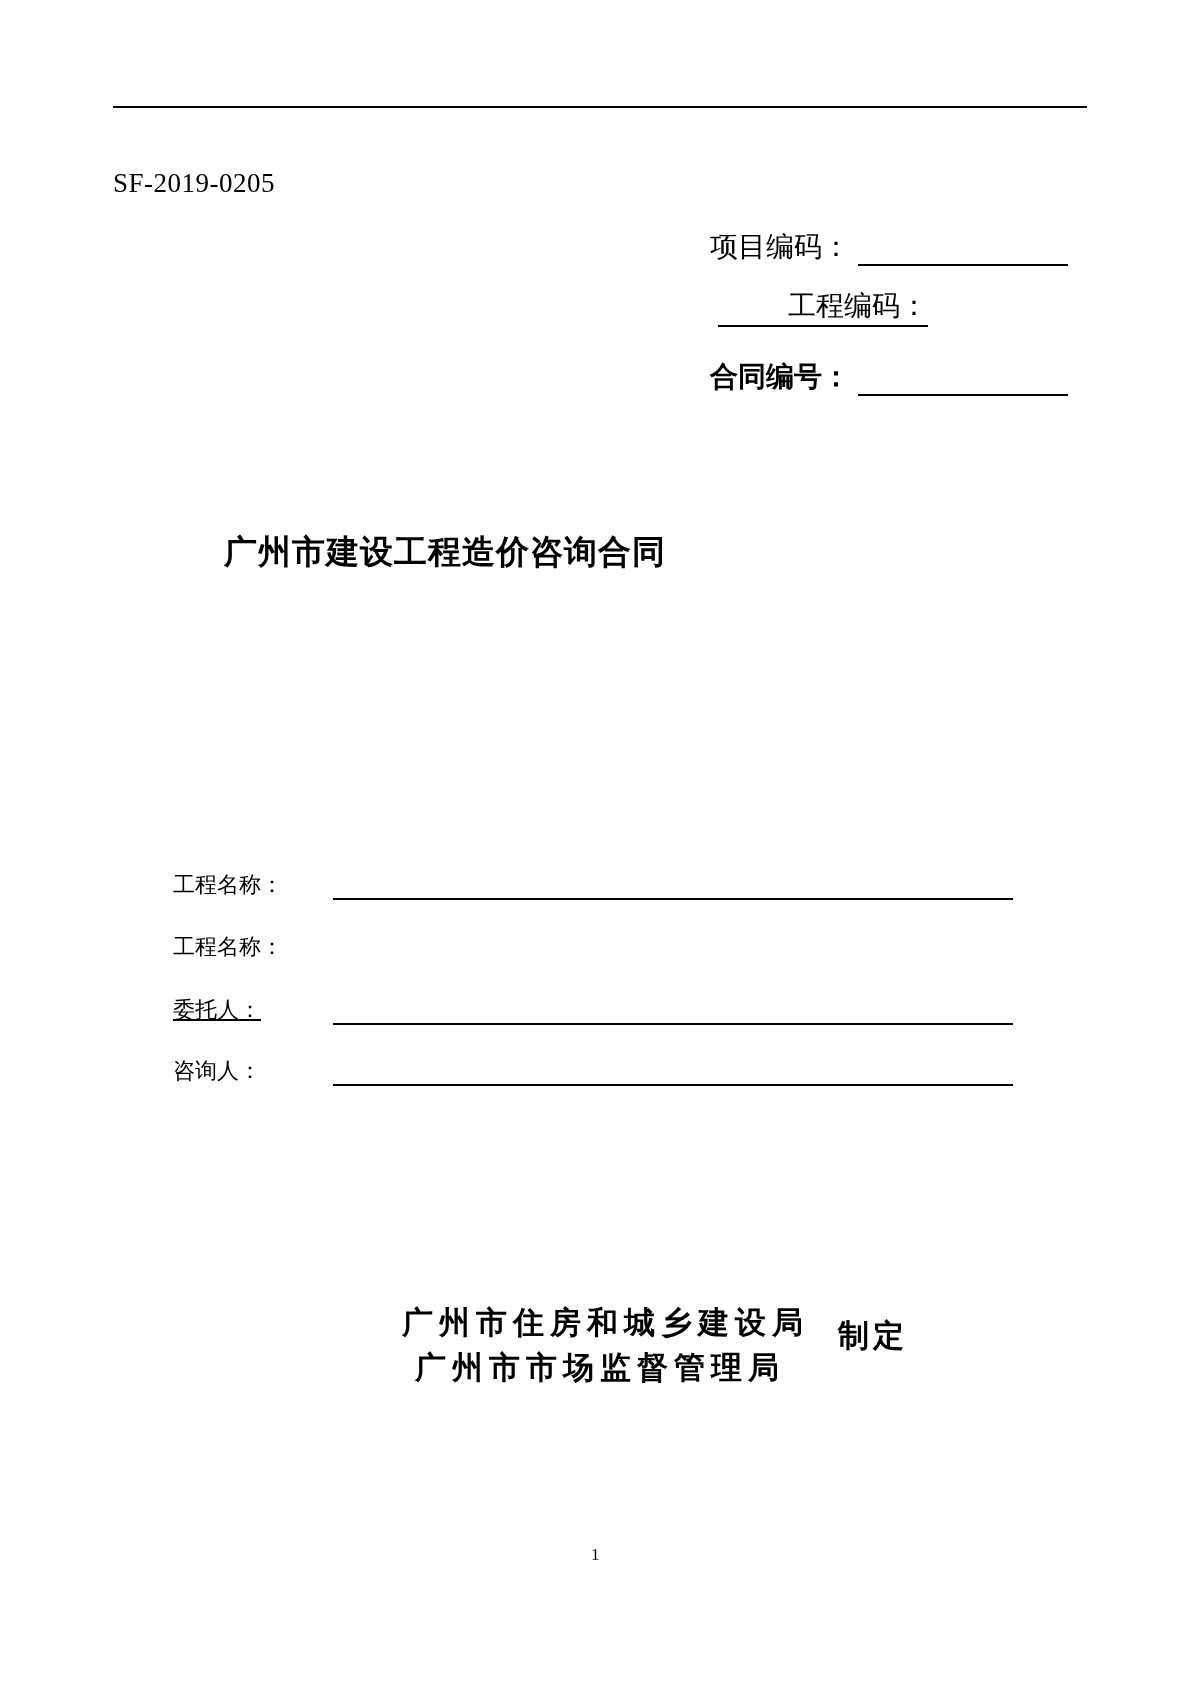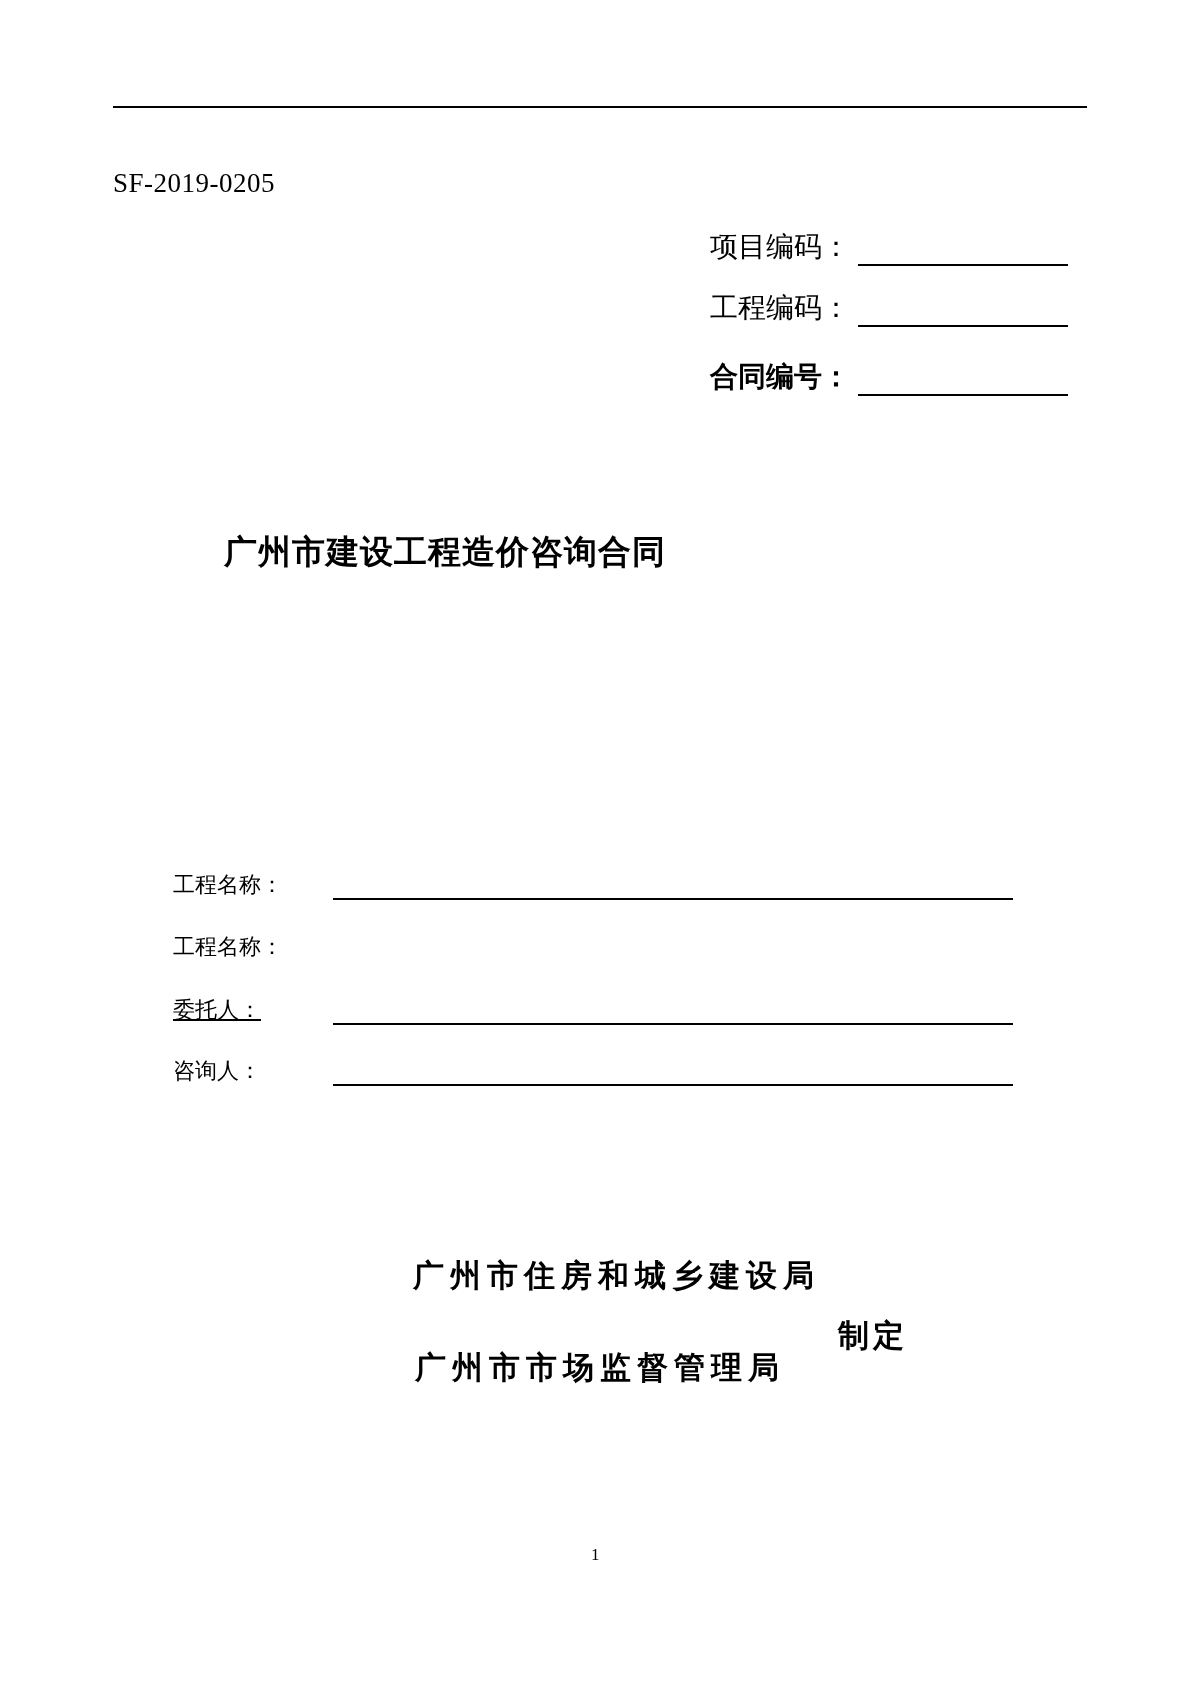--- a/index.html
+++ b/index.html
@@ -12,38 +12,38 @@
   .meta-row { left: 710px; font-size: 28px; height: 40px; display: flex; align-items: flex-end; }
   .meta-row .blank { display: inline-block; width: 210px; border-bottom: 2px solid #000;
                      margin-left: 8px; height: 30px; }
   .title { left: 224px; top: 530px; font-size: 33px; font-weight: bold; letter-spacing: 1px;
            font-family: "DejaVu Sans", "Liberation Sans", sans-serif; }
   .field-row { left: 173px; font-size: 22px; display: flex; align-items: flex-end; height: 42px; }
   .field-row .label { width: 160px; display: inline-block; }
   .field-row .blank { display: inline-block; width: 680px; border-bottom: 2px solid #000; height: 34px; }
   .org { font-size: 31px; font-weight: bold; letter-spacing: 6px;
          font-family: "DejaVu Sans", "Liberation Sans", sans-serif; }
-  .org1 { left: 402px; top: 1255px; margin-left: 11px; }
+  .org1 { left: 402px; top: 1302px; }
   .org2 { left: 415px; top: 1347px; }
   .issue { left: 838px; top: 1315px; font-size: 31px; font-weight: bold; letter-spacing: 4px;
            font-family: "DejaVu Sans", "Liberation Sans", sans-serif; }
   .pagenum { left: 591px; top: 1545px; font-size: 17px; font-family: "Liberation Serif", serif; }
 </style>
 </head>
 <body>
 
 <div class="abs top-rule"></div>
 
 <div class="abs code">SF-2019-0205</div>
 
 <div class="abs meta-row" style="top:226px;">
   <span>项目编码：</span>
   <span class="blank"></span>
 </div>
-<div class="abs meta-row" style="top:287px;">
+<div class="abs meta-row" style="top:287px;flex-direction:column;">
   <span>工程编码：</span>
   <span class="blank"></span>
 </div>
 <div class="abs meta-row" style="top:356px;font-weight:bold;">
   <span>合同编号：</span>
   <span class="blank"></span>
 </div>
 
 <div class="abs title">广州市建设工程造价咨询合同</div>
 

